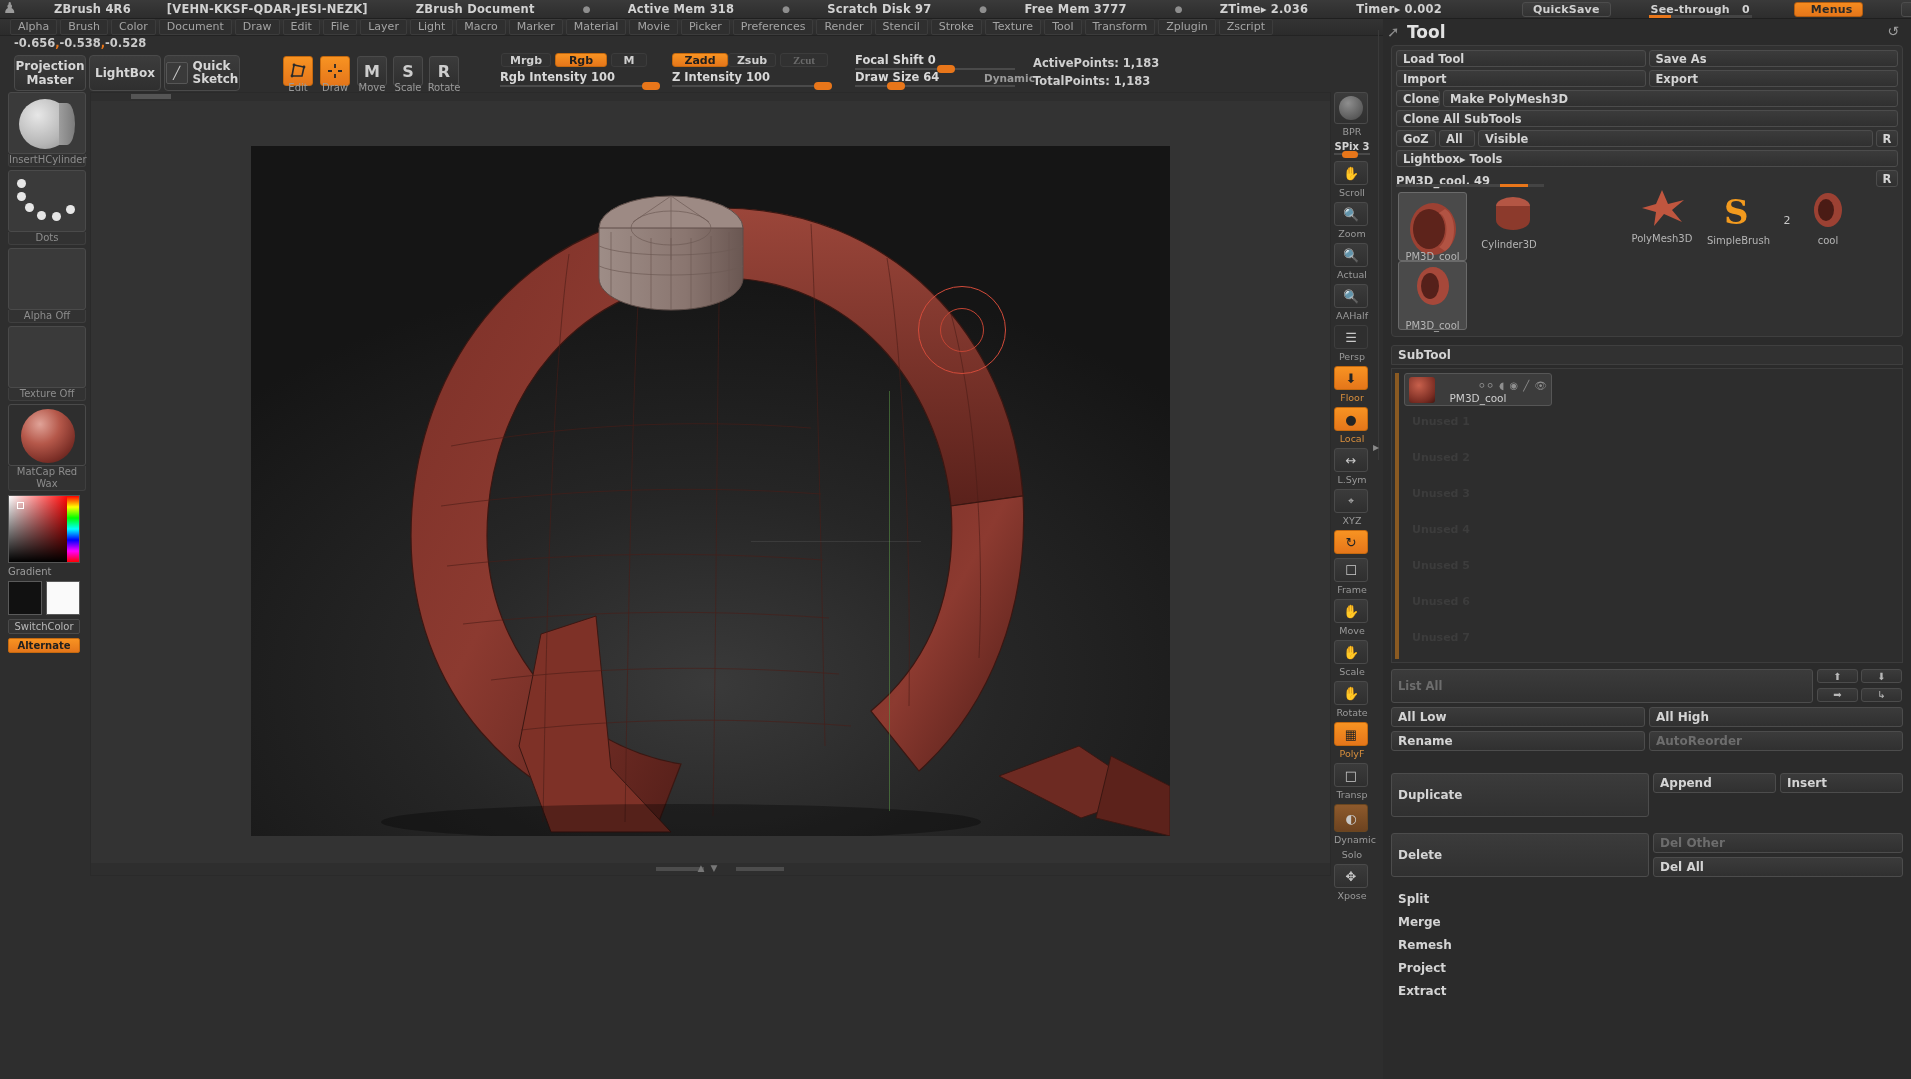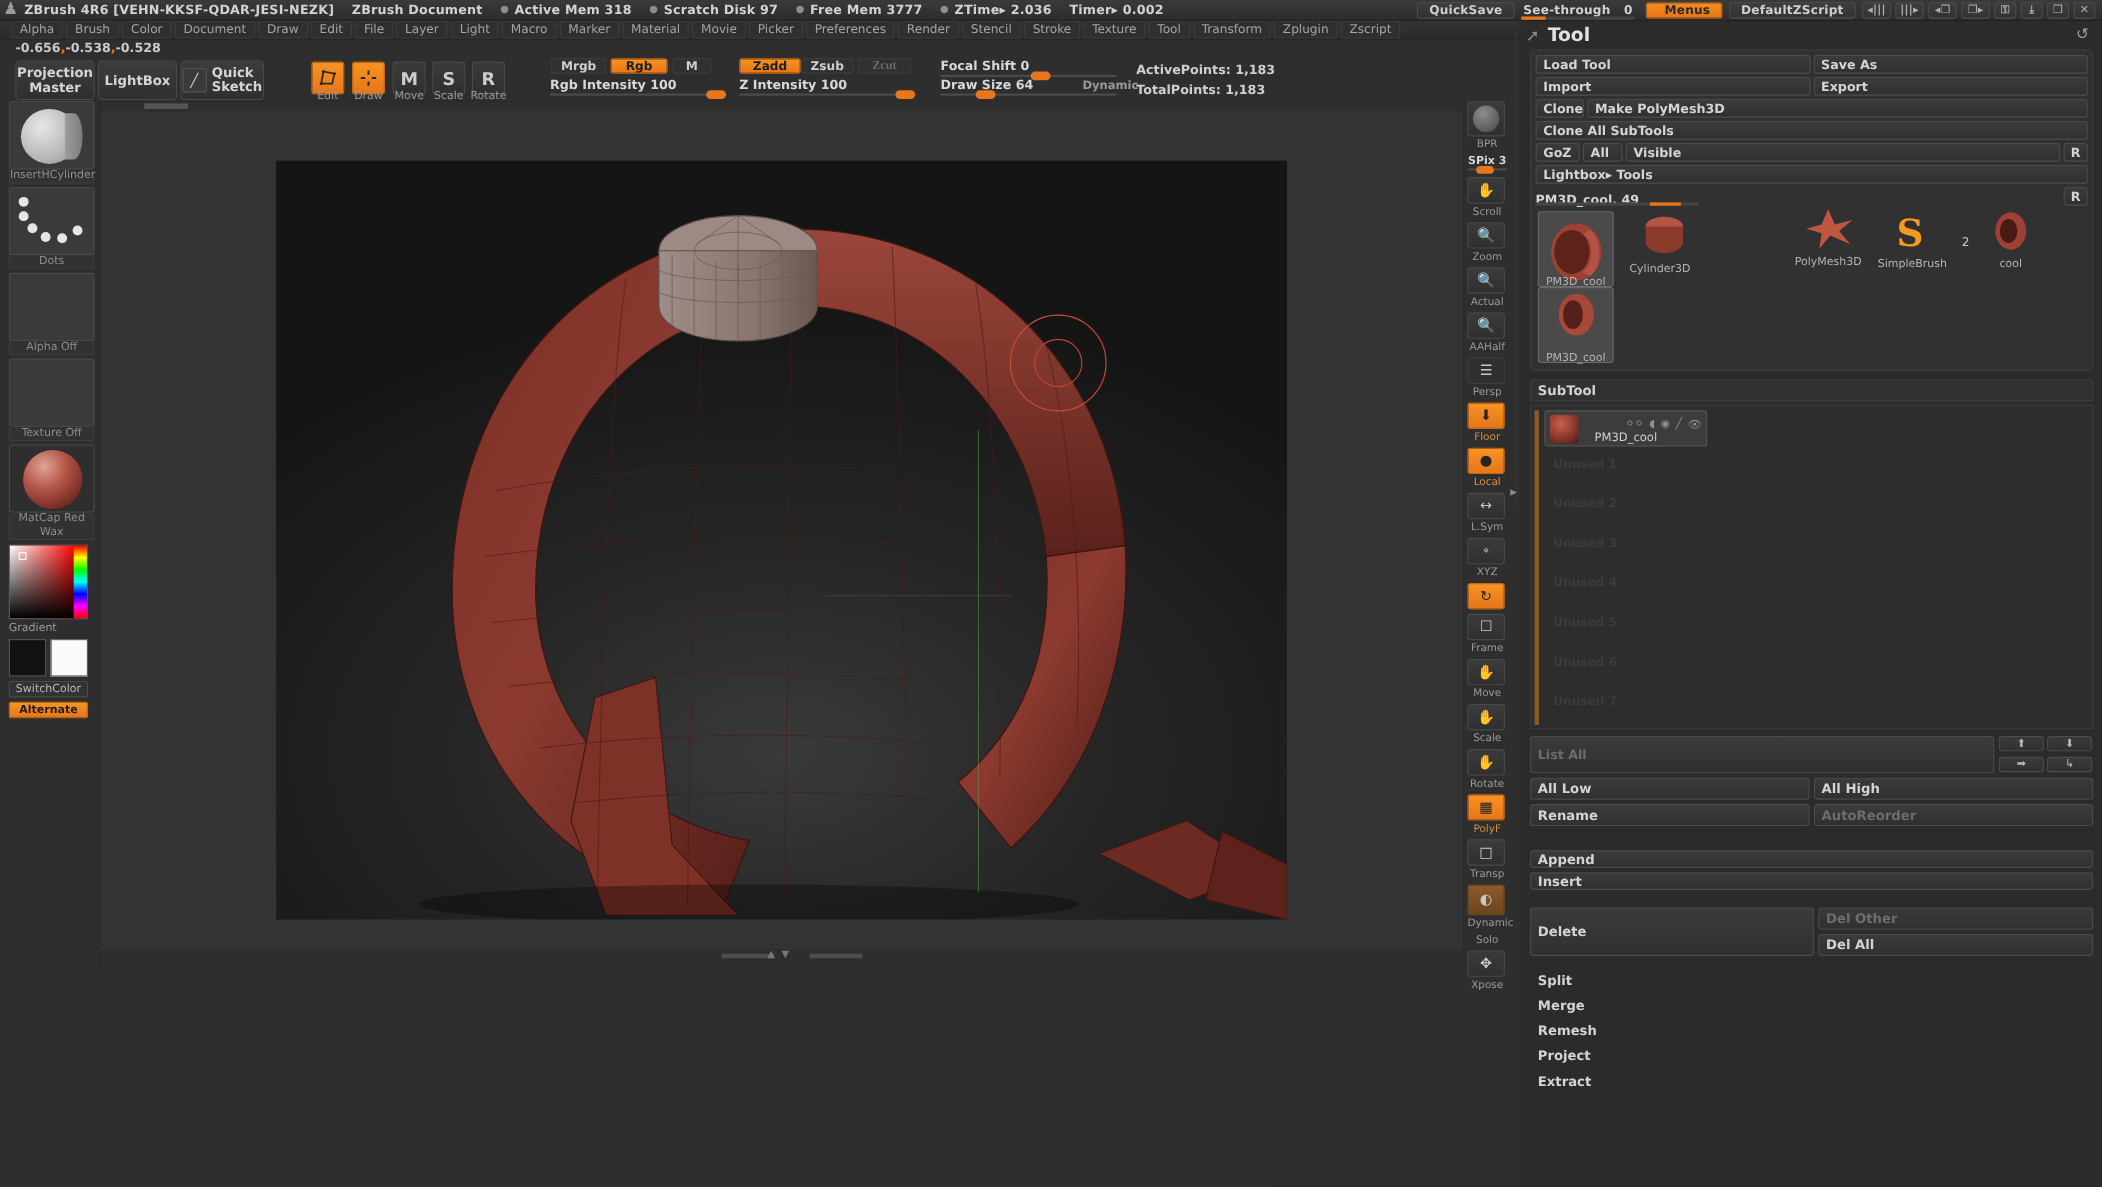--- a/index.html
+++ b/index.html
@@ -12,21 +12,21 @@
     -webkit-font-smoothing: none;
   }
   #app { position: relative; width: 1911px; height: 1079px; background: #2e2e2e; }
 
   
   .titlebar {
     position: absolute; left: 0; top: 0; width: 1911px; height: 19px;
     background: linear-gradient(180deg,#3a3a3a 0%,#333333 50%,#2d2d2d 100%);
     border-bottom: 1px solid #1f1f1f;
     display: flex; align-items: center; font-size: 11.5px; color: #d2d2d2;
-    font-weight: bold; letter-spacing: .2px; white-space: nowrap;
+    font-weight: bold; letter-spacing: .2px; white-space: nowrap; gap: 32px;
   }
   .zbrush-logo { width: 16px; height: 16px; margin: 0 4px 0 2px; position: relative; flex: none; }
   .zbrush-logo:before {
     content:"\265F"; font-size: 15px; color:#9b9b9b; position:absolute; left:1px; top:-2px;
   }
   .tb-item { margin-right: 16px; }
   .tb-bullet { color:#8e8e8e; margin-right:5px; font-size:9px; }
   .tb-spacer { flex: 1 1 auto; }
   .tb-btn {
     border: 1px solid #4d4d4d; border-radius: 3px;
@@ -728,21 +728,22 @@
     <div class="bigrow">
       <div class="bigbtn">All Low</div>
       <div class="bigbtn">All High</div>
     </div>
     <div class="bigrow">
       <div class="bigbtn">Rename</div>
       <div class="bigbtn dim">AutoReorder</div>
     </div>
 
     <div class="bigrow" style="margin-top:22px; align-items:stretch;">
-      <div style="flex:1; display:flex; flex-direction:column; gap:4px;">
+      <div class="bigbtn" style="height:44px;">Duplicate</div>
+      <div style="flex:1; display:flex; gap:4px;">
         <div class="bigbtn">Append</div>
         <div class="bigbtn">Insert</div>
       </div>
     </div>
 
     <div class="bigrow" style="margin-top:16px; align-items:stretch;">
       <div class="bigbtn" style="height:44px;">Delete</div>
       <div style="flex:1; display:flex; flex-direction:column; gap:4px;">
         <div class="bigbtn dim">Del Other</div>
         <div class="bigbtn">Del All</div>

